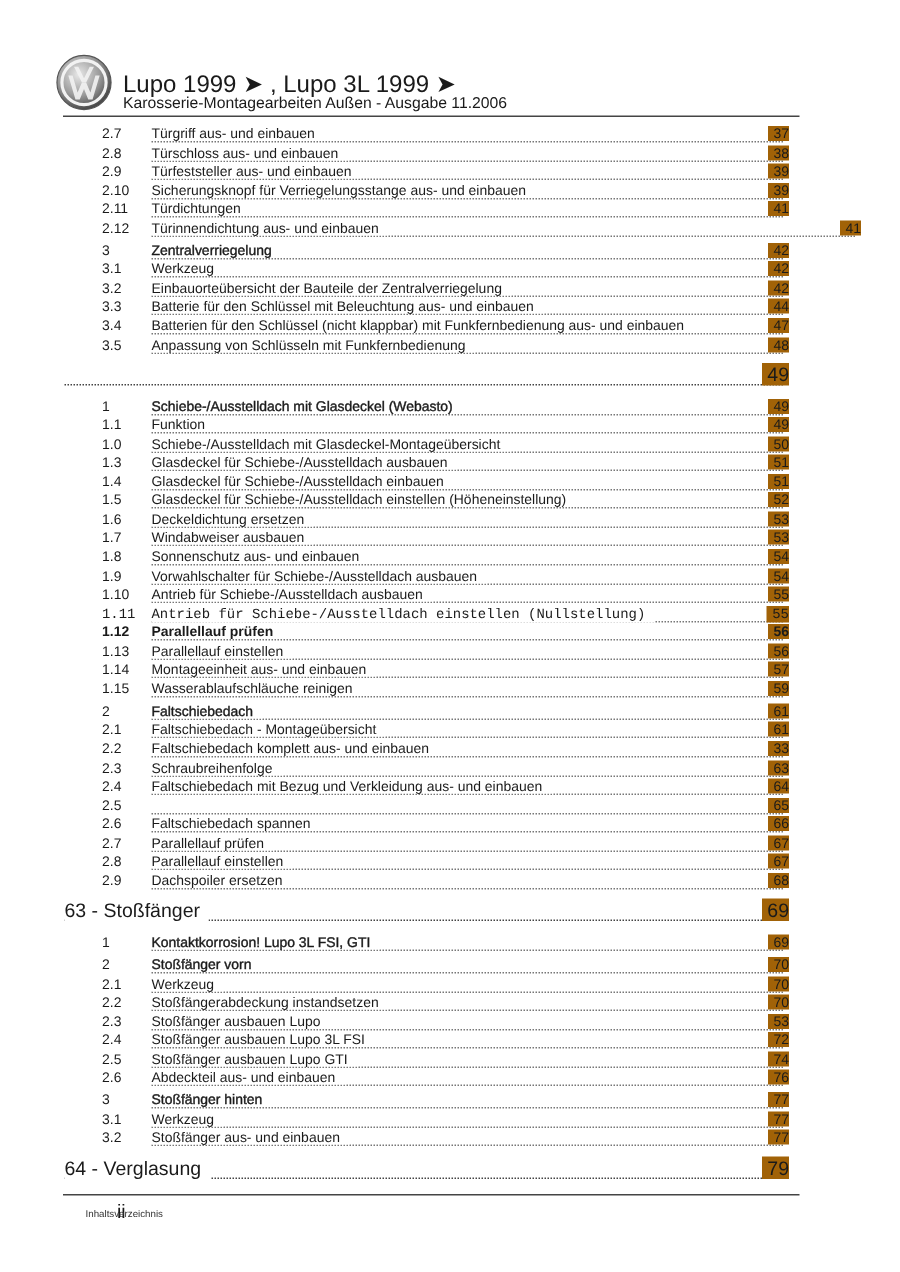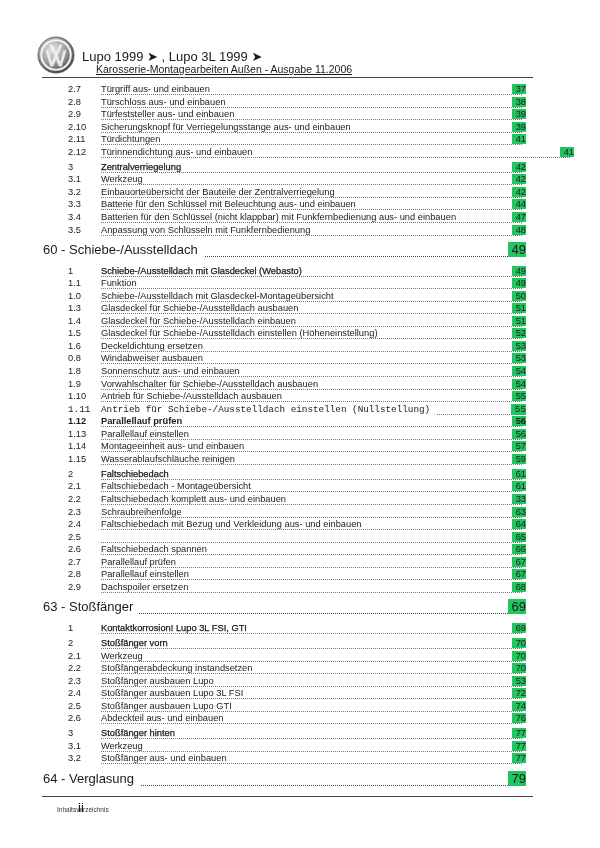--- a/index.html
+++ b/index.html
@@ -1,29 +1,29 @@
 <!DOCTYPE html>
 <html><head>
 <meta charset="utf-8">
 <style>
   html, body { margin: 0; padding: 0; background: #ffffff; }
   body { width: 600px; height: 848px; position: relative; overflow: hidden;
          font-family: "Liberation Sans", sans-serif; color: #1a1a1a; }
   .header { position: absolute; left: 37px; top: 36px; width: 425px; height: 40px; }
   .logo { position: absolute; left: 0; top: 0; width: 38px; height: 38px; }
-  .hdr-line1 { position: absolute; left: 45px; top: 15px; font-size: 13px; line-height: 12px; white-space: nowrap; }
-  .hdr-line2 { position: absolute; left: 59px; top: 27px; font-size: 10.5px; line-height: 12px; white-space: nowrap; text-decoration: underline; }
+  .hdr-line1 { position: absolute; left: 45px; top: 15px; font-size: 16px; line-height: 12px; white-space: nowrap; }
+  .hdr-line2 { position: absolute; left: 45px; top: 27px; font-size: 10.5px; line-height: 12px; white-space: nowrap; }
   .hdr-rule { position: absolute; left: 42px; top: 77px; width: 491px; height: 1px; background: #444; }
 
   .toc { position: absolute; left: 0; top: 84px; width: 600px; }
   .row { position: absolute; left: 0; width: 600px; display: flex; align-items: baseline; white-space: nowrap; }
   .row .num { position: absolute; left: 68px; width: 35px; font-size: 9.3px; }
   .row .title { position: absolute; left: 101px; font-size: 9.3px; background: #fff; padding-right: 6px; z-index: 2; }
   .row .leader { position: absolute; left: 101px; right: 78px; height: 1px; border-bottom: 1.2px dotted #777; z-index: 1; }
-  .row .page { position: absolute; right: 74px; font-size: 9.3px; text-align: right; background:#22c55e; padding-left: 4px; z-index: 2; }
+  .row .page { position: absolute; right: 74px; font-size: 9.3px; text-align: right; background:#a16207; padding-left: 4px; z-index: 2; }
   .row.sub { height: 13px; }
   .row.sub .leader { top: 9px; }
   .row.bold-title .title { font-weight: normal; text-decoration: none; -webkit-text-stroke: 0.25px #1a1a1a; }
   .row.chapter { height: 20px; }
   .row.chapter .title { left: 43px; font-size: 13px; }
   .row.chapter .leader { left: 43px; top: 13px; border-bottom: 1.6px dotted #444; }
   .row.chapter .page { font-size: 13px; }
 
   .foot-rule { position: absolute; left: 42px; top: 796px; width: 491px; height: 1px; background: #444; }
   .foot-num { position: absolute; left: 42px; top: 800px; font-size: 13px; padding-left: 36px; }
@@ -119,21 +119,20 @@
       <span class="page">47</span>
     </div>
     <div class="row sub" style="top: 140.55px;">
       <span class="num">3.5</span>
       <span class="leader"></span>
       <span class="title">Anpassung von Schlüsseln mit Funkfernbedienung</span>
       <span class="page">48</span>
     </div>
     <div class="row chapter" style="top: 158.1px;">
       <span class="leader"></span>
-      <span class="title">60 - Schiebe-/Ausstelldach</span>
       <span class="page">49</span>
     </div>
     <div class="row sub bold-title" style="top: 181.6px;">
       <span class="num">1</span>
       <span class="leader"></span>
       <span class="title">Schiebe-/Ausstelldach mit Glasdeckel (Webasto)</span>
       <span class="page">49</span>
     </div>
     <div class="row sub" style="top: 194.15px;">
       <span class="num">1.1</span>
@@ -165,21 +164,21 @@
       <span class="title">Glasdeckel für Schiebe-/Ausstelldach einstellen (Höheneinstellung)</span>
       <span class="page">52</span>
     </div>
     <div class="row sub" style="top: 256.9px;">
       <span class="num">1.6</span>
       <span class="leader"></span>
       <span class="title">Deckeldichtung ersetzen</span>
       <span class="page">53</span>
     </div>
     <div class="row sub" style="top: 269.45px;">
-      <span class="num">0.8</span>
+      <span class="num">1.7</span>
       <span class="leader"></span>
       <span class="title">Windabweiser ausbauen</span>
       <span class="page">53</span>
     </div>
     <div class="row sub" style="top: 282px;">
       <span class="num">1.8</span>
       <span class="leader"></span>
       <span class="title">Sonnenschutz aus- und einbauen</span>
       <span class="page">54</span>
     </div>

